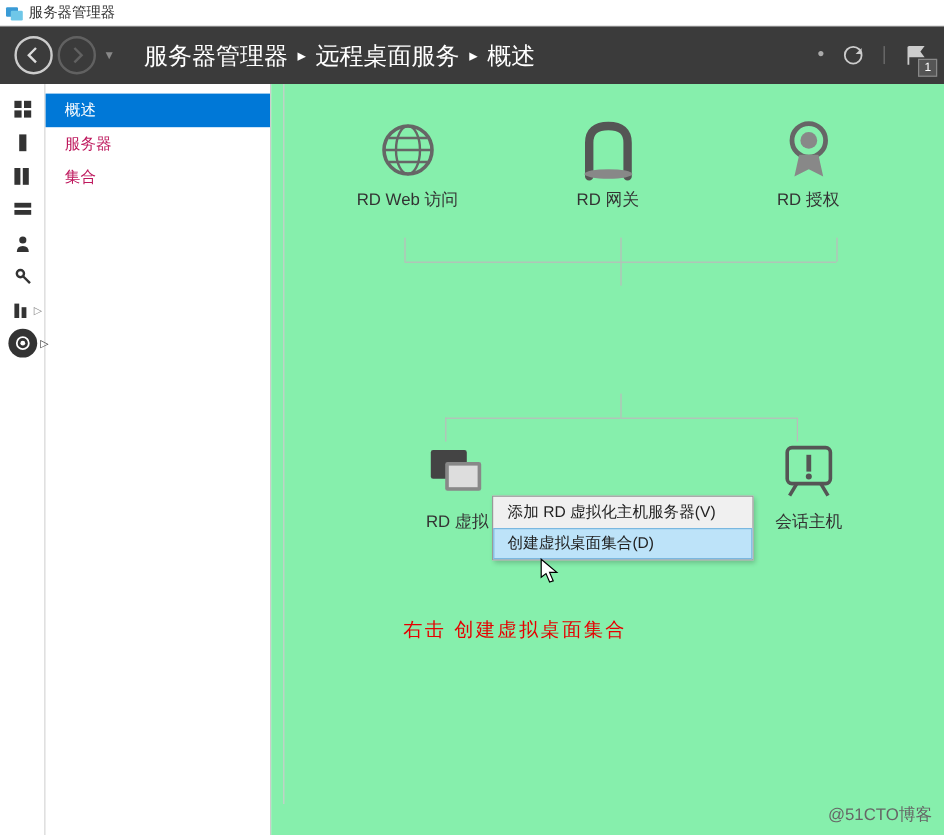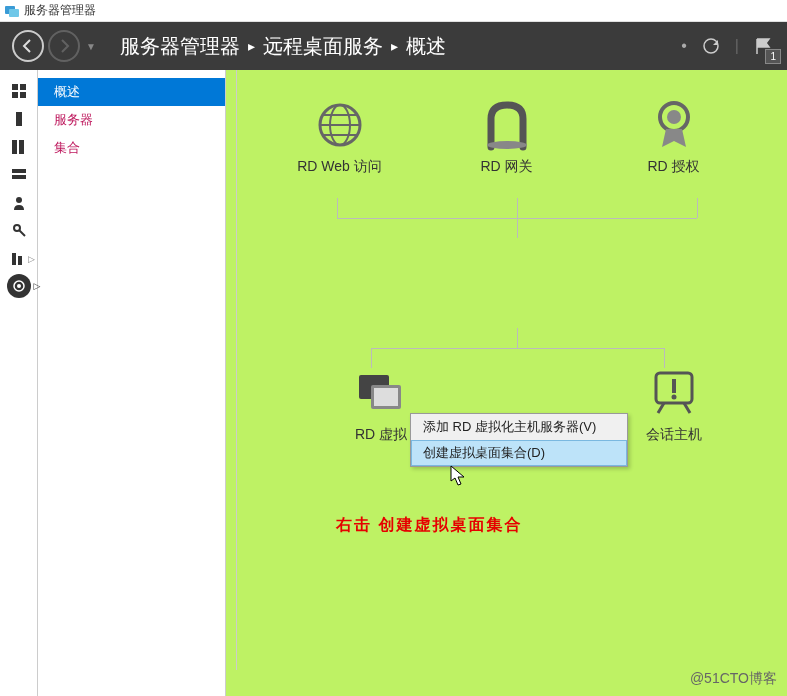--- a/index.html
+++ b/index.html
@@ -24,38 +24,38 @@
     
     .iconbar { width: 38px; background: #fff; border-right: 1px solid #ccc; padding-top: 8px; }
     .iconbar-item { height: 26px; display: flex; align-items: center; justify-content: center; margin-bottom: 2px; color: #333; position: relative; }
     .iconbar-item.selected { background: #333; color: #fff; border-radius: 50%; width: 24px; height: 24px; margin: 2px auto; }
     .iconbar-item .arrow { position: absolute; right: 2px; font-size: 9px; color: #888; }
     
     .sidebar { width: 188px; background: #fff; border-right: 1px solid #ccc; padding-top: 8px; }
     .sidebar-item { height: 28px; padding-left: 16px; display: flex; align-items: center; font-size: 13px; color: #be185d; cursor: pointer; }
     .sidebar-item.active { background: #0078d7; color: #fff; }
     
-    .content { flex: 1; position: relative; background: #bef264; padding-top: 20px; overflow: hidden; }
+    .content { flex: 1; position: relative; background: #86efac; padding-top: 20px; overflow: hidden; }
     .vline { position: absolute; left: 0; top: 0; width: 1px; height: 600px; background: #ccc; }
     
     .node-row { display: flex; justify-content: space-around; padding: 0 30px; position: relative; }
     .node { display: flex; flex-direction: column; align-items: center; width: 120px; }
     .node-icon { width: 50px; height: 50px; display: flex; align-items: center; justify-content: center; margin-bottom: 8px; }
     .node-label { font-size: 14px; color: #333; white-space: nowrap; }
     
     .connector-h { position: absolute; height: 1px; background: #bbb; }
     .connector-v { position: absolute; width: 1px; background: #bbb; }
     
     .ctx-menu { position: absolute; left: 408px; top: 413px; width: 218px; background: #f0f0f0; border: 1px solid #999; box-shadow: 2px 2px 4px rgba(0,0,0,0.2); z-index: 10; }
     .ctx-item { padding: 4px 12px; font-size: 13px; color: #222; cursor: pointer; }
     .ctx-item.hl { background: #bde3f9; border: 1px solid #7ab8e0; padding: 3px 11px; }
     
     .cursor { position: absolute; left: 454px; top: 465px; z-index: 20; }
     
-    .annotation { position: absolute; left: 340px; top: 515px; color: #e60000; font-size: 16px; font-weight: bold; letter-spacing: 2px; }
+    .annotation { position: absolute; left: 340px; top: 515px; color: #e60000; font-size: 16px; font-weight: normal; letter-spacing: 2px; }
     
     .watermark { position: absolute; right: 10px; bottom: 8px; color: #666; font-size: 14px; }
     
     svg { display: block; }
   </style>
 </head>
 <body>
 
 <div class="titlebar">
   <span class="titlebar-icon">

